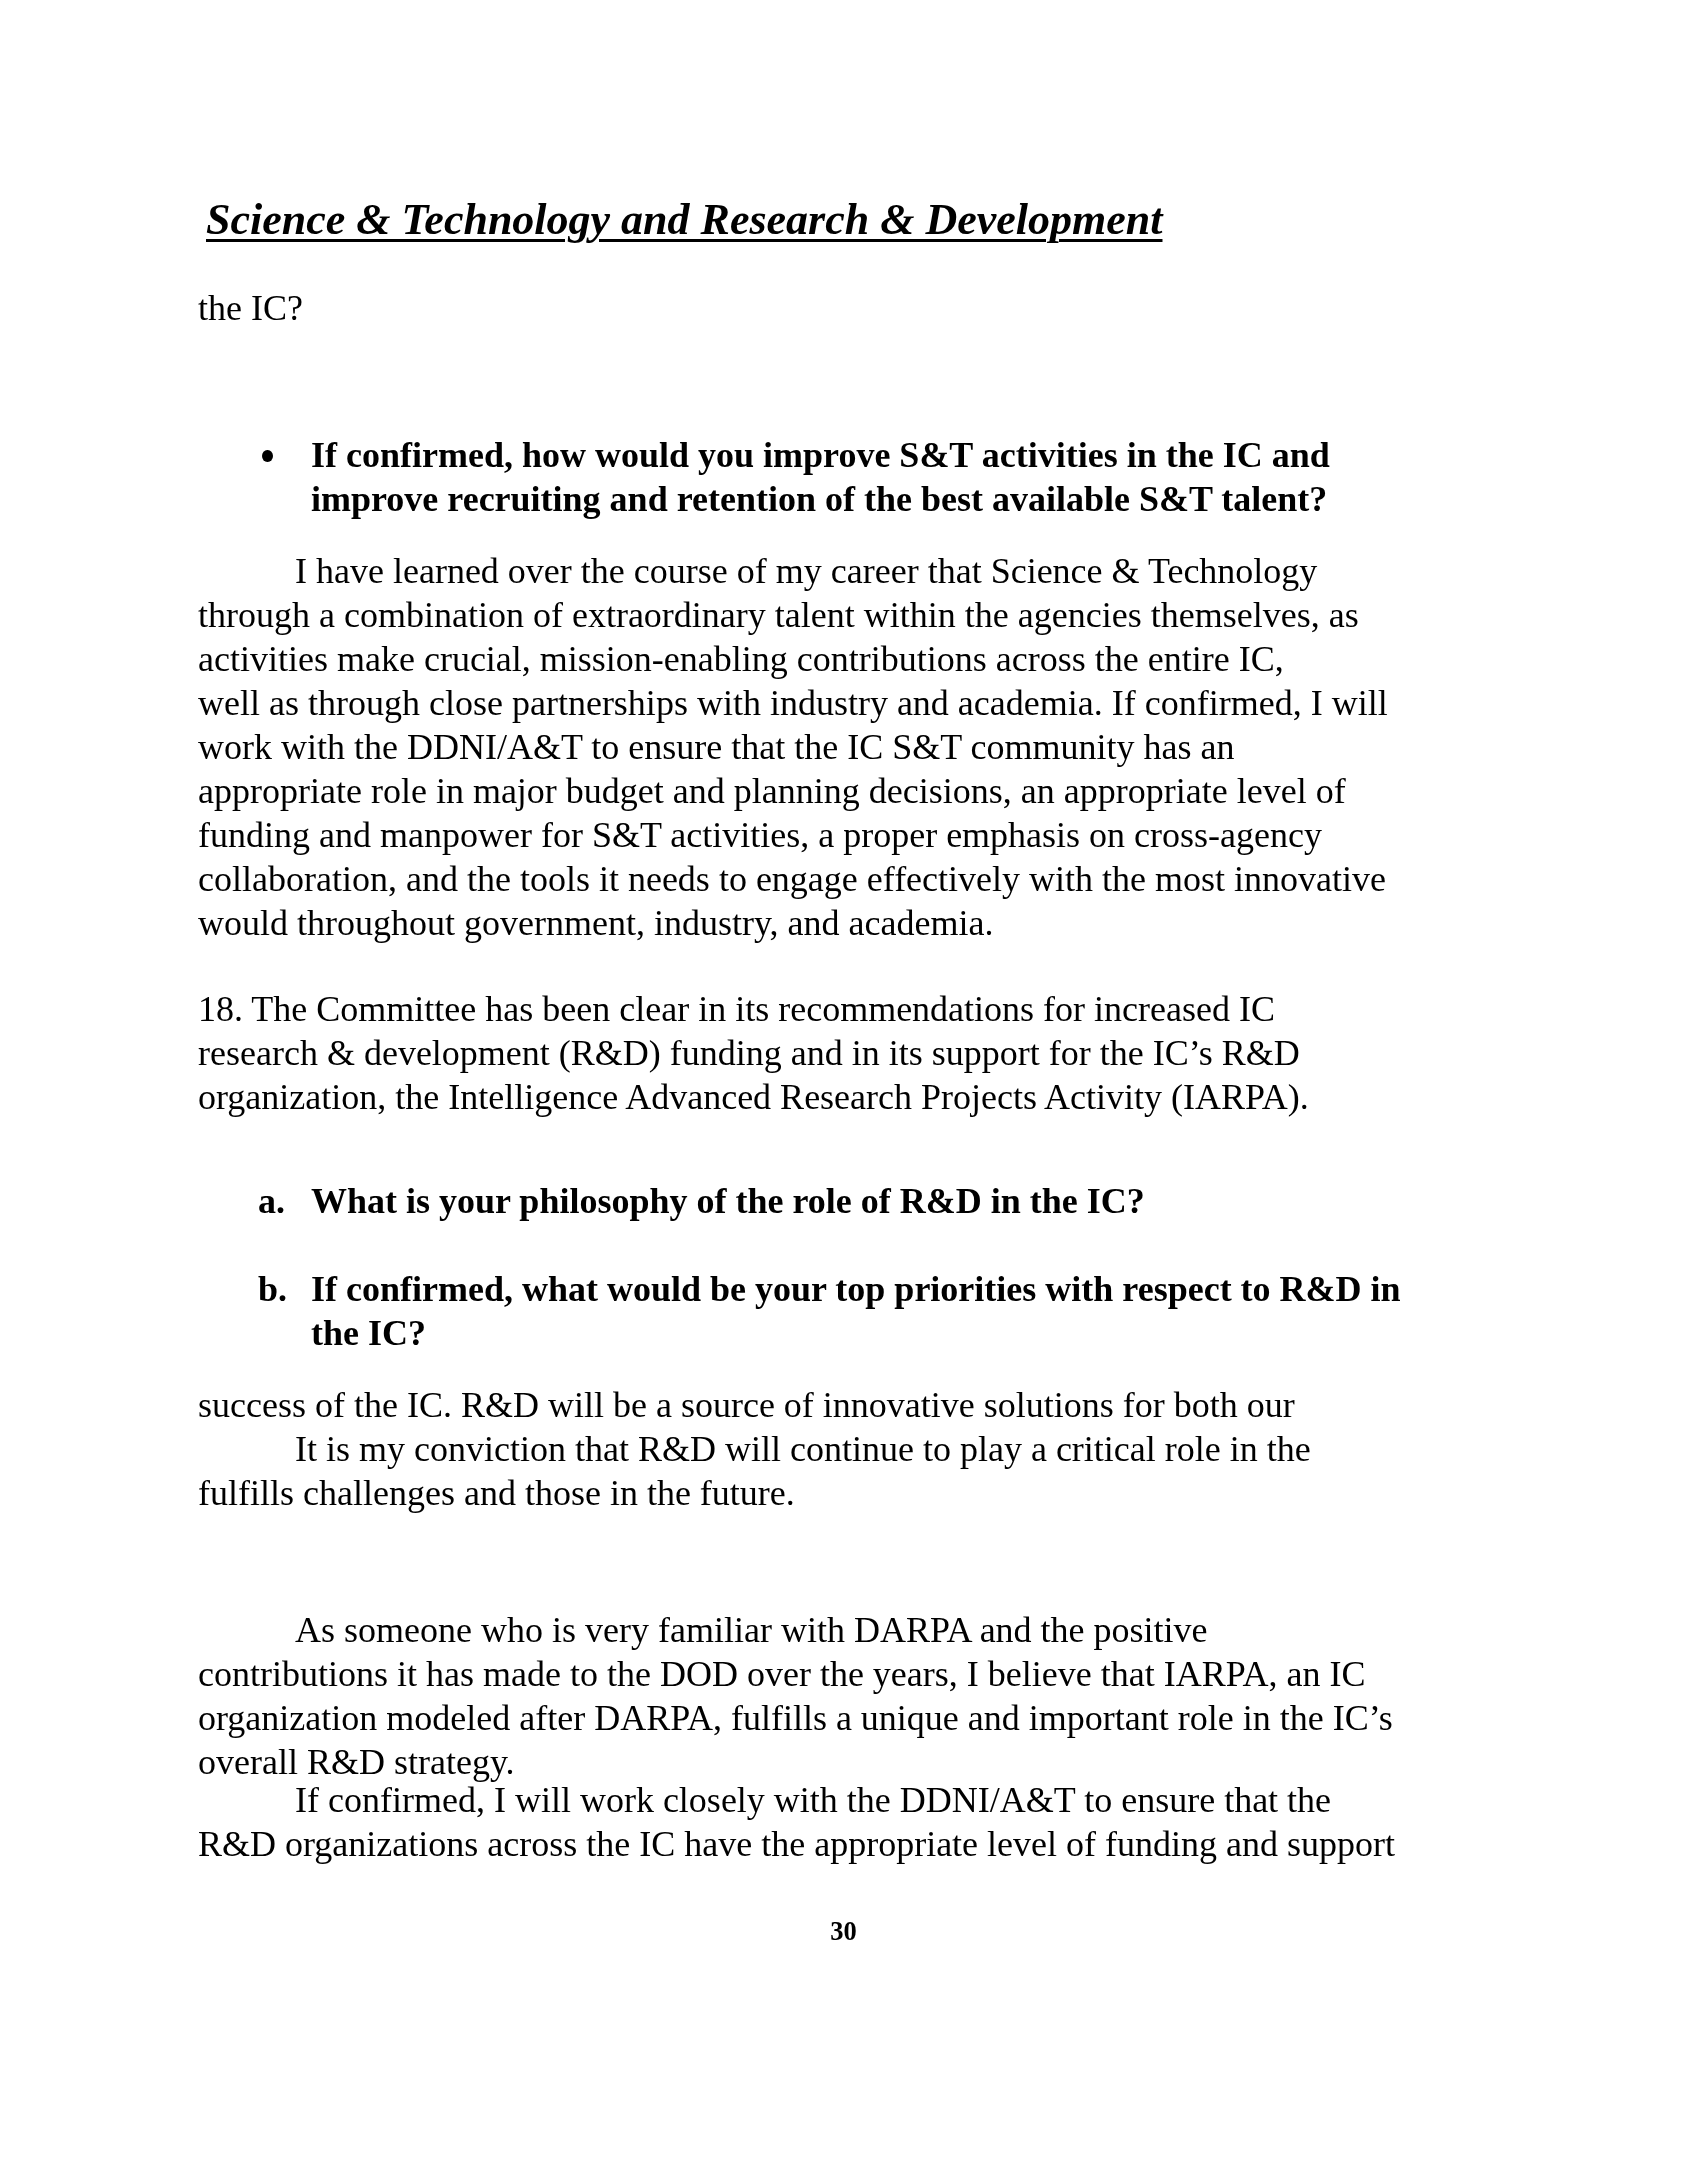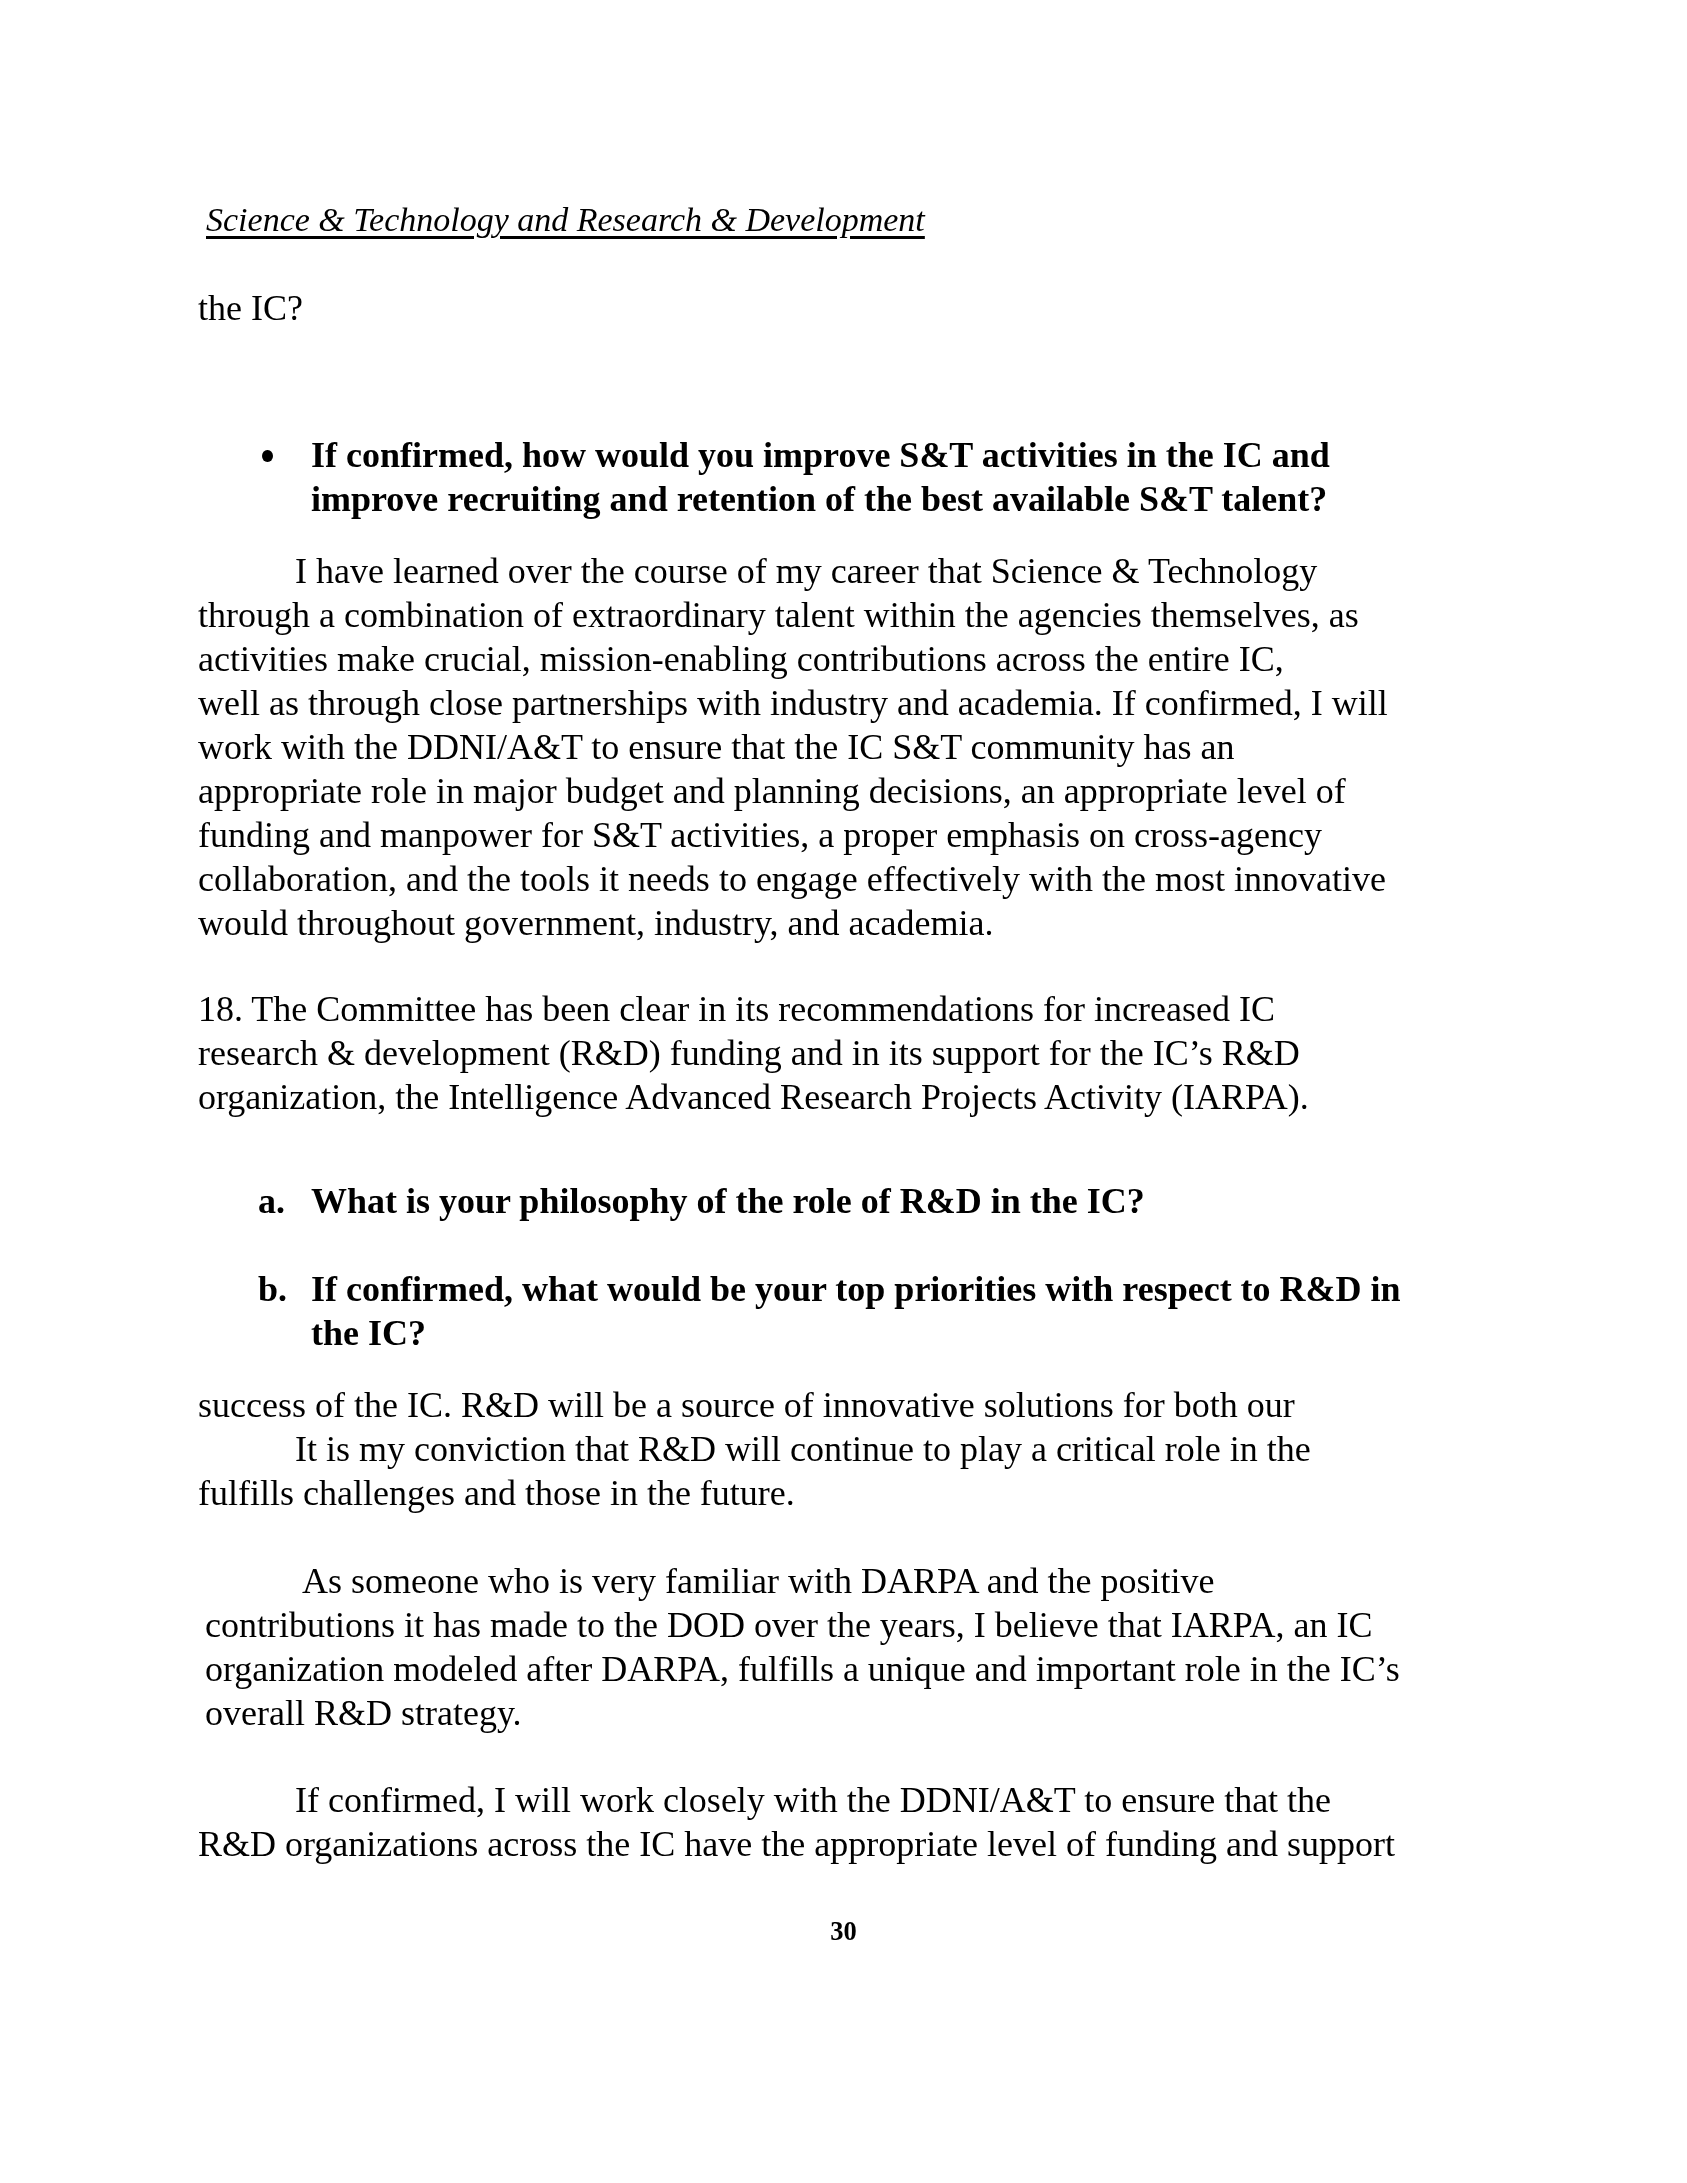--- a/index.html
+++ b/index.html
@@ -12,22 +12,22 @@
       height: 2183px;
       position: relative;
       overflow: hidden;
       color: #000000;
       font-family: "Liberation Serif", "DejaVu Serif", serif;
     }
     .heading {
       position: absolute;
       left: 206px;
       top: 198px;
-      font-size: 34px;
-      font-weight: normal;
+      font-size: 44px;
+      font-weight: bold;
       font-style: italic;
       text-decoration: underline;
       text-decoration-thickness: 3.3px;
       text-underline-offset: 5.3px;
       line-height: 44px;
       margin: 0;
       white-space: nowrap;
       text-align: right;
     }
     .block {
@@ -125,21 +125,21 @@
   <span class="line">If confirmed, what would be your top priorities with respect to R&amp;D in</span>
   <span class="line">the IC?</span>
 </div>
 
 <p class="block" style="top:1383px;">
   <span class="line">success of the IC. R&amp;D will be a source of innovative solutions for both our</span>
   <span class="line indent">It is my conviction that R&amp;D will continue to play a critical role in the</span>
   <span class="line">fulfills challenges and those in the future.</span>
 </p>
 
-<p class="block" style="top:1559px;margin-left:7px;">
+<p class="block" style="top:1608px;">
   <span class="line indent">As someone who is very familiar with DARPA and the positive</span>
   <span class="line">contributions it has made to the DOD over the years, I believe that IARPA, an IC</span>
   <span class="line">organization modeled after DARPA, fulfills a unique and important role in the IC’s</span>
   <span class="line">overall R&amp;D strategy.</span>
 </p>
 
 <p class="block" style="top:1778px;">
   <span class="line indent">If confirmed, I will work closely with the DDNI/A&amp;T to ensure that the</span>
   <span class="line">R&amp;D organizations across the IC have the appropriate level of funding and support</span>
 </p>

